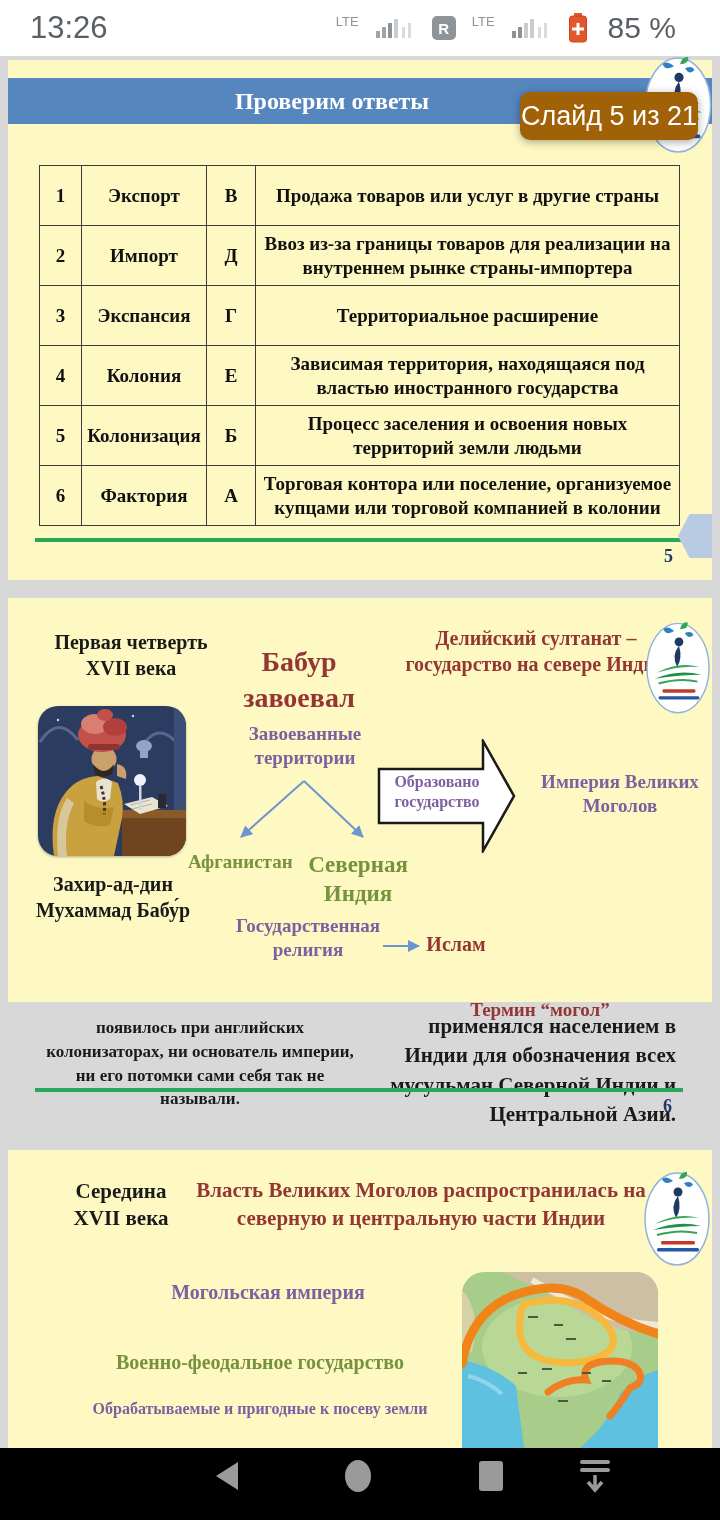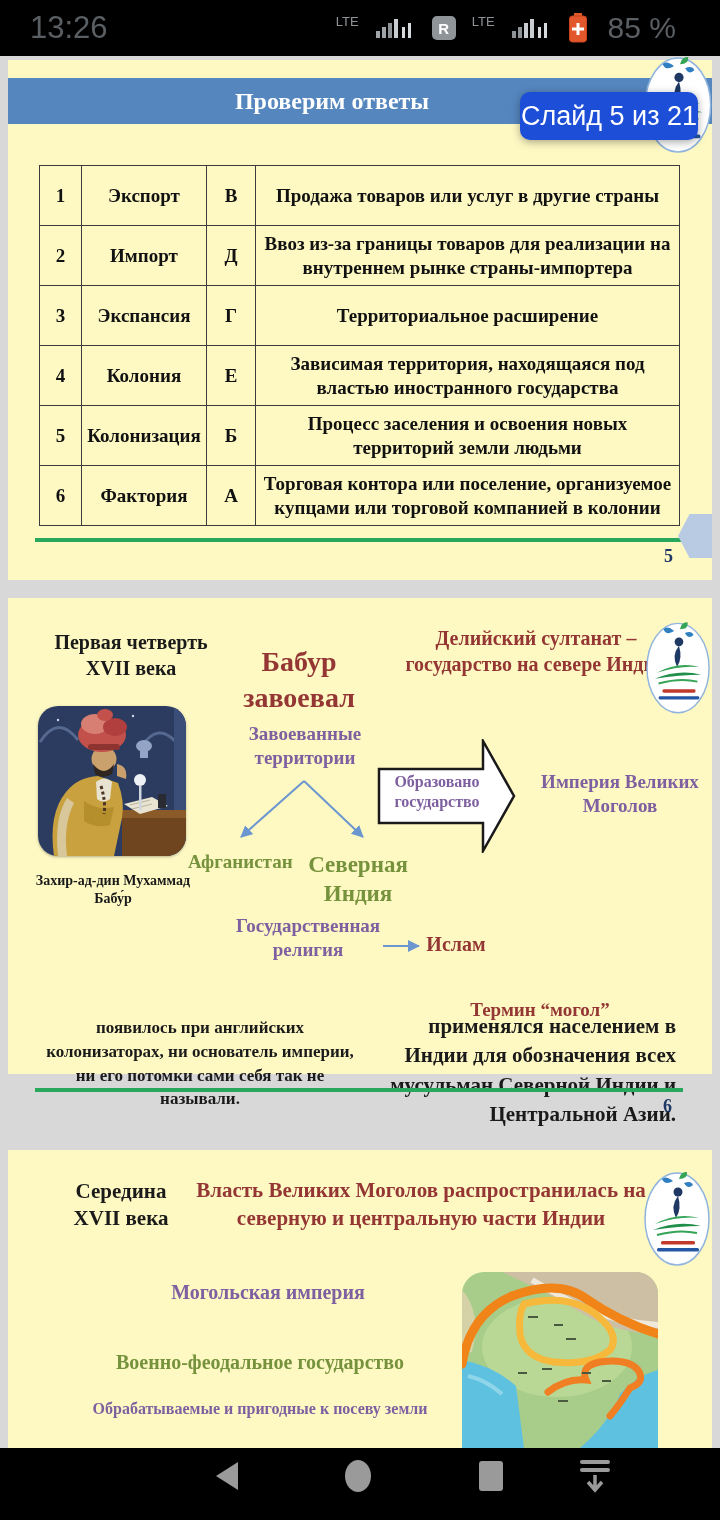--- a/index.html
+++ b/index.html
@@ -1,20 +1,20 @@
 <!DOCTYPE html>
 <html><head>
 <meta charset="utf-8">
 <style>
   html,body{margin:0;padding:0;background:#555;}
   #screen{position:relative;width:720px;height:1520px;background:#d8d8d8;overflow:hidden;
           font-family:"Liberation Serif",serif;}
   .abs{position:absolute;}
   
-  .statusbar{position:absolute;top:0;left:0;right:0;height:56px;background:#000000;
+  .statusbar{position:absolute;top:0;left:0;right:0;height:56px;background:#ffffff;
              font-family:"Liberation Sans",sans-serif;}
   .time{position:absolute;left:30px;top:10px;font-size:31px;color:#5a5f64;}
   .st-right{position:absolute;right:44px;top:0;height:56px;display:flex;align-items:center;gap:16px;}
   .lte{font-size:13px;color:#8f9499;transform:translateY(-7px);margin-right:1px;}
   .pct{font-size:30px;color:#5a5f64;margin-left:4px;}
   .rbadge{width:24px;height:24px;border-radius:5px;background:#8f9499;color:#fff;
           font-size:15px;font-weight:bold;display:flex;align-items:center;justify-content:center;}
   
   .card{position:absolute;left:8px;width:704px;background:#fef9c3;}
   
@@ -30,21 +30,21 @@
                  height:55px;padding:2px 4px;line-height:1.25;}
   td.c-num{width:33px;text-align:center;}
   td.c-term{width:116px;text-align:center;}
   td.c-let{width:40px;text-align:center;font-size:20px;}
   td.c-def{text-align:center;padding-left:10px;padding-right:6px;}
   .gline{position:absolute;left:27px;width:648px;height:4px;background:#27a85c;}
   .pent{position:absolute;left:670px;width:34px;height:44px;background:#b9cbe2;
         clip-path:polygon(100% 0,100% 100%,34% 100%,0 50%,34% 0);}
   .pagenum{position:absolute;font-size:18px;font-weight:bold;color:#1f3864;}
   
-  .toast{position:absolute;left:520px;top:92px;width:178px;height:48px;background:#1d4ed8;
+  .toast{position:absolute;left:520px;top:92px;width:178px;height:48px;background:#a16207;
          border-radius:10px;display:flex;align-items:center;justify-content:center;
          font-family:"Liberation Sans",sans-serif;color:#fff;font-size:27px;
          box-shadow:0 2px 8px rgba(0,0,0,.35);z-index:50;}
   
   .logo{position:absolute;}
   
   .portrait{position:absolute;left:30px;top:108px;width:148px;height:150px;border-radius:20px;
             overflow:hidden;box-shadow:0 1px 3px rgba(0,0,0,.3);}
   .mapbox{position:absolute;left:454px;top:122px;width:196px;height:176px;
           border-radius:22px 22px 0 0;overflow:hidden;}
@@ -161,21 +161,21 @@
 
     <div class="gline" style="top:478px;"></div>
     <div class="pent" style="top:454px;"></div>
     <div class="pagenum" style="left:656px;top:486px;">5</div>
   </div>
 
   <div class="toast">
     <span>Слайд 5 из 21</span>
   </div>
 
-  <div class="card" style="top:598px;height:476px;">
+  <div class="card" style="top:598px;height:404px;">
     <div class="abs sb blk" style="left:42px;top:32px;width:162px;font-size:20px;">Первая четверть XVII века</div>
     <div class="abs sb red" style="left:206px;top:46px;width:170px;font-size:28px;">Бабур завоевал</div>
     <div class="abs sb red" style="left:378px;top:28px;width:300px;font-size:20px;">Делийский султанат – государство на севере Индии</div>
     <svg class="logo" viewBox="0 0 68 96" style="left:637px;top:18px;width:66px;height:104px;">
         <use href="#logo-g"></use>
       </svg>
 
     <div class="portrait">
       <svg viewBox="0 0 148 150" width="148" height="150">
         <rect width="148" height="150" fill="#2c3c60"></rect>
@@ -201,21 +201,21 @@
         <circle cx="66" cy="53" r="12.5" fill="#caa06c"></circle>
         <path d="M55 58 q11 14 21 0 l-2 10 q-9 6 -17 0 z" fill="#2f2620"></path>
         <path d="M79 58 q11 2 9 15 l-9 -3 z" fill="#caa06c"></path>
         <ellipse cx="64" cy="29" rx="24" ry="17" fill="#c2504b"></ellipse>
         <ellipse cx="57" cy="18" rx="14" ry="10" fill="#d87f74"></ellipse>
         <ellipse cx="77" cy="21" rx="12" ry="9" fill="#b03f3d"></ellipse>
         <ellipse cx="67" cy="9" rx="8" ry="6" fill="#c2504b"></ellipse>
         <rect x="50" y="38" width="32" height="6" rx="3" fill="#8d3431"></rect>
       </svg>
     </div>
-    <div class="abs sb blk" style="left:19px;top:274px;width:172px;font-size:14px;">Захир-ад-дин Мухаммад Бабу́р</div>
+    <div class="abs sb blk" style="left:19px;top:274px;width:172px;font-size:20px;">Захир-ад-дин Мухаммад Бабу́р</div>
 
     <div class="abs sb purple" style="left:226px;top:124px;width:142px;font-size:19px;">Завоеванные территории</div>
     <svg class="abs" style="left:217px;top:177px;" width="150" height="82">
       <line x1="79" y1="6" x2="16" y2="62" stroke="#6b96cf" stroke-width="2" marker-end="url(#ah)"></line>
       <line x1="79" y1="6" x2="138" y2="62" stroke="#6b96cf" stroke-width="2" marker-end="url(#ah)"></line>
     </svg>
     <div class="abs sb grn" style="left:180px;top:252px;width:104px;font-size:19px;">Афганистан</div>
     <div class="abs sb grn" style="left:284px;top:252px;width:132px;font-size:23px;">Северная Индия</div>
 
     <svg class="abs" style="left:369px;top:141px;" width="140" height="114" viewBox="0 0 140 114">

